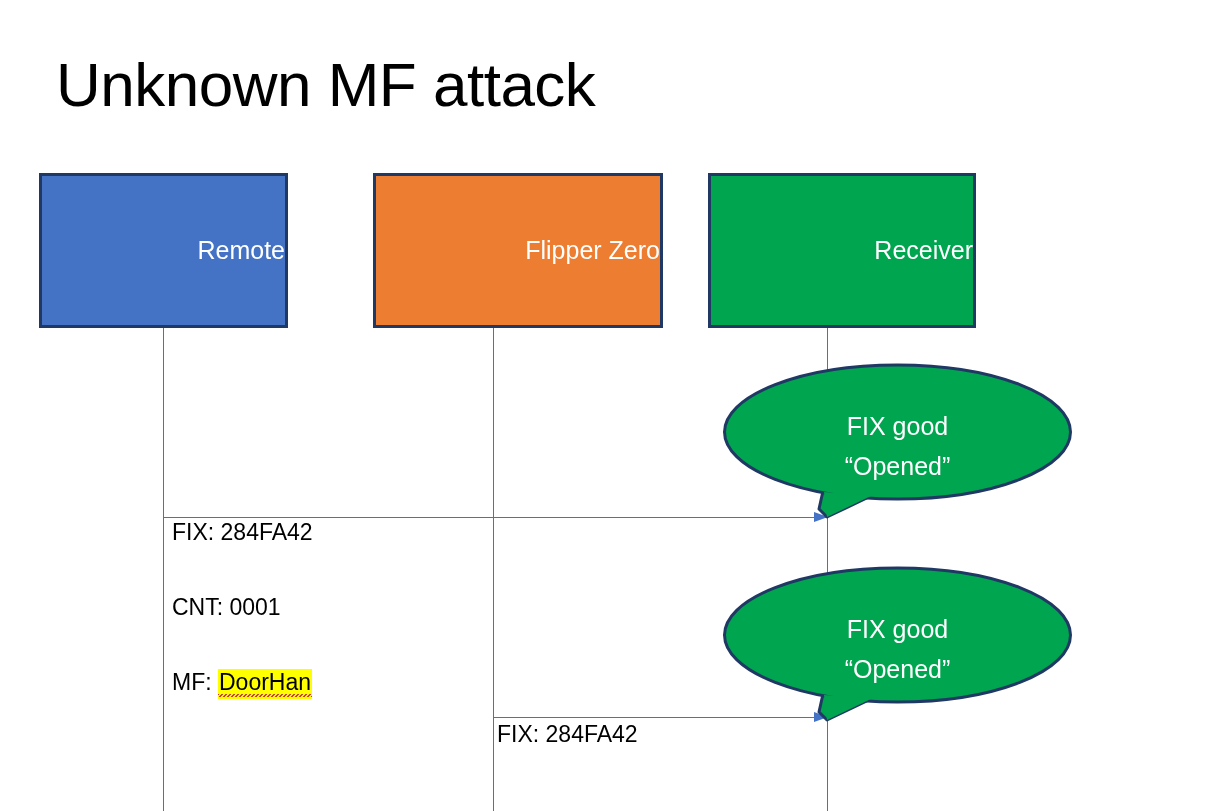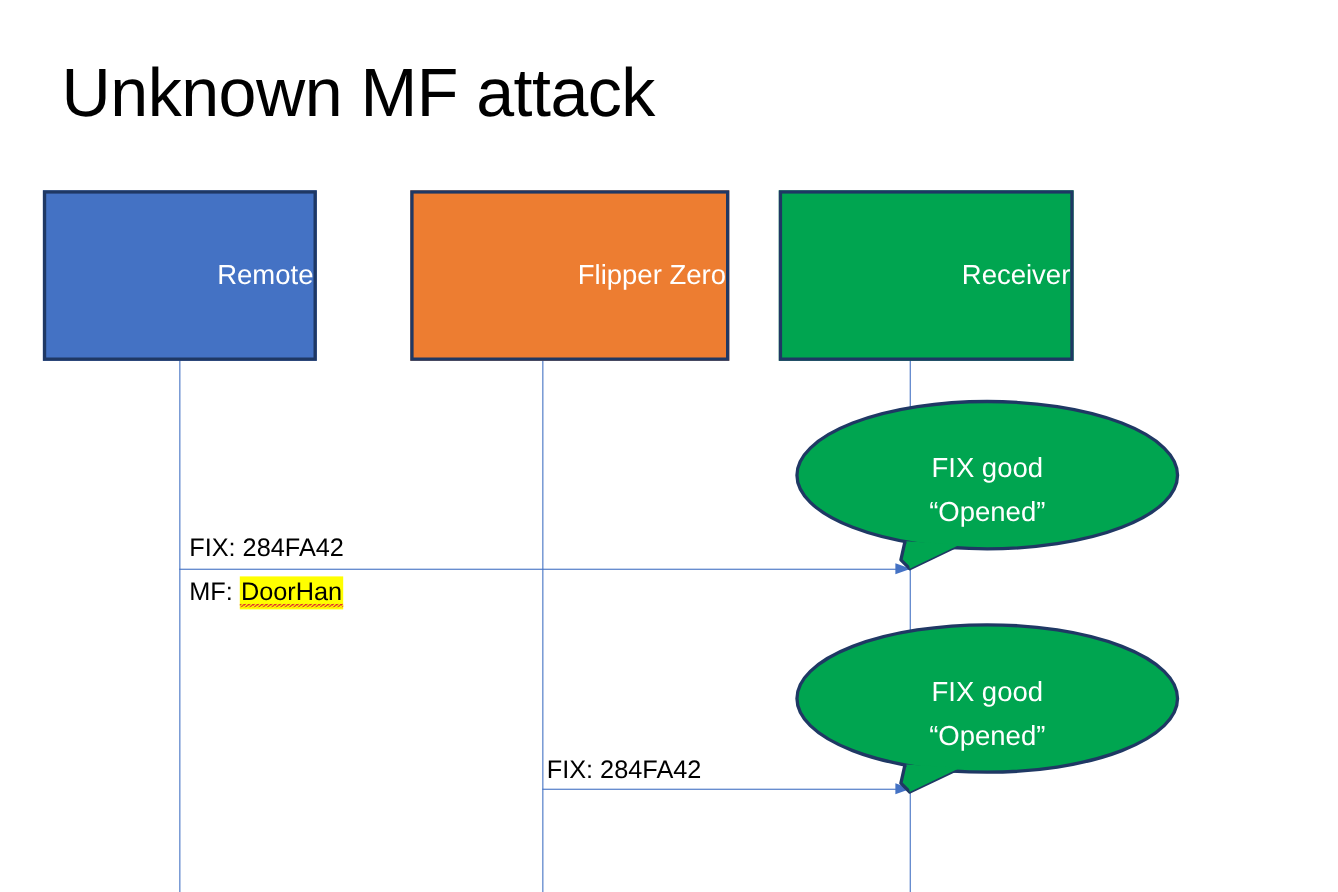--- a/index.html
+++ b/index.html
@@ -85,21 +85,21 @@
   .message-label {
     position: absolute;
     font-size: 23px;
     color: #000000;
     line-height: 40px;
     white-space: nowrap;
   }
   #label-msg1 { left: 172px; top: 477px; }
   #label-msg2 { left: 497px; top: 679px; }
 
-  .label-line { display: block; height: 40px; }
+  .label-line { display: block; height: 40px; margin-top: 35px; }
 
   .hl {
     background: #FFFF00;
     padding: 0 1px;
   }
   .squiggle {
     
     background-image:
       repeating-linear-gradient(135deg,
         #e03030 0px, #e03030 1.2px,
@@ -157,20 +157,21 @@
 </div>
 
 <div class="actor-box" id="actor-receiver">
   <span>Receiver</span>
 </div>
 
 <div class="message-arrow" id="arrow-remote-to-receiver"></div>
 
 <div class="message-label" id="label-msg1">
   <span class="label-line"><span>FIX: </span><span>284FA42</span></span>
+  <span class="label-line"><span>CNT: </span><span>0001</span></span>
   <span class="label-line"><span>MF: </span><span class="hl squiggle">DoorHan</span></span>
 </div>
 
 <div class="message-arrow" id="arrow-flipper-to-receiver"></div>
 
 <div class="message-label" id="label-msg2">
   <span class="label-line"><span>FIX: </span><span>284FA42</span></span>
 </div>
 
 <div class="speech-bubble" id="bubble-1">

